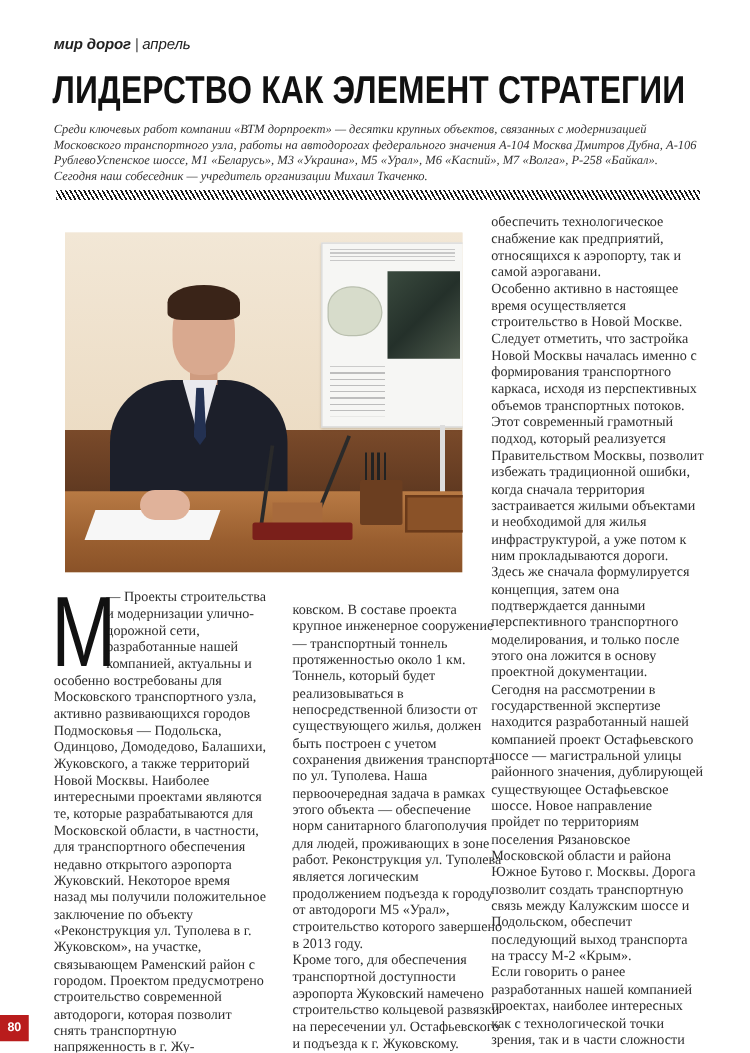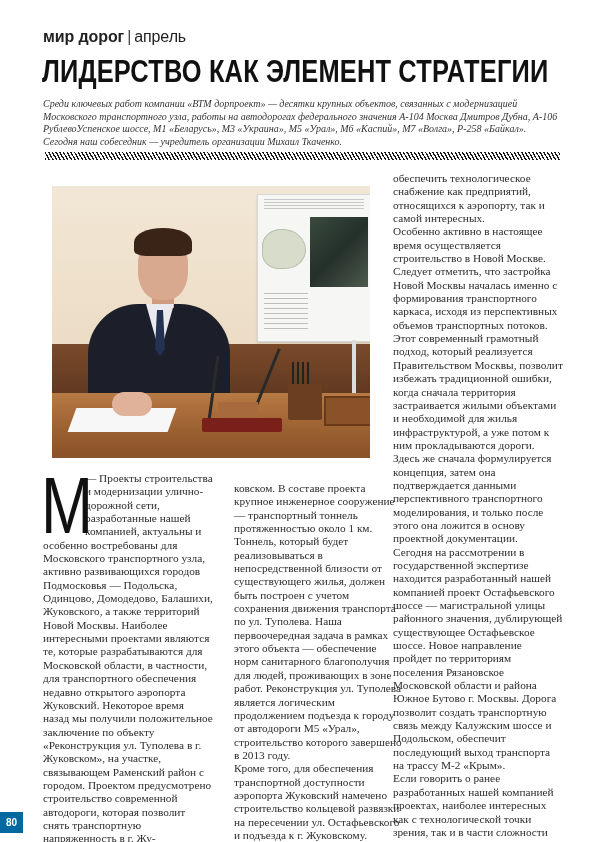--- a/index.html
+++ b/index.html
@@ -1,18 +1,18 @@
 <!DOCTYPE html>
 <html><head>
 <meta charset="utf-8">
 <style>
   html, body { margin:0; padding:0; background:#ffffff; }
   body { width:600px; height:842px; position:relative; overflow:hidden; font-family:"DejaVu Serif", serif; color:#2b2b2b; }
 
-  .header { position:absolute; left:43px; top:28px; font-family:"Liberation Sans", sans-serif; font-size:16px; color:#222; letter-spacing:-0.1px; }
+  .header { position:absolute; left:43px; top:28px; font-family:"Liberation Sans", sans-serif; font-size:12px; color:#222; letter-spacing:-0.1px;font-style:italic; }
   .header .mag { font-weight:bold; }
   .header .sep { margin:0 3px; color:#444; }
 
   .title { position:absolute; left:42px; top:54px; margin:0; font-family:"Liberation Sans", sans-serif; font-weight:bold; font-size:31px; letter-spacing:0.2px; color:#111; transform:scaleX(0.82); transform-origin:left top; white-space:nowrap; }
 
   .lead { position:absolute; left:43px; top:98px; width:520px; font-family:"Liberation Serif", serif; font-style:italic; font-size:10px; line-height:12.6px; color:#333; margin:0; }
 
   .stripes { position:absolute; left:45px; top:152px; width:515px; height:8px;
     background: repeating-linear-gradient(60deg, #1a1a1a 0 1.3px, #ffffff 1.3px 3.2px); }
 
@@ -47,21 +47,21 @@
 
   .col { position:absolute; font-family:"Liberation Serif", serif; font-size:11.3px; line-height:13.35px; color:#2d2d2d; }
   .col p { margin:0; text-indent:0; }
   .col1 { left:43px; top:470px; width:170px; }
   .col2 { left:218px; top:482px; width:168px;margin-left:16px; }
   .col3 { left:393px; top:172px; width:170px; }
 
   .q { position:relative; font-family:"Liberation Sans", sans-serif; font-weight:bold; font-size:11.2px; line-height:13.3px; color:#1a1a1a; margin:0 0 2px 0; }
   .dropcap { float:left; font-family:"Liberation Sans", sans-serif; font-weight:normal; font-size:80px; line-height:64px; height:64px; margin:4px 4px 0 -2px; color:#111; transform:scaleX(0.78); transform-origin:left top; width:40px; }
 
-  .pagenum { position:absolute; left:0; top:812px; width:23px; height:21px; background:#0369a1; color:#fff; font-family:"Liberation Sans", sans-serif; font-weight:bold; font-size:10px; line-height:21px; text-align:center; }
+  .pagenum { position:absolute; left:0; top:812px; width:23px; height:21px; background:#b91c1c; color:#fff; font-family:"Liberation Sans", sans-serif; font-weight:bold; font-size:10px; line-height:21px; text-align:center; }
 </style>
 </head>
 <body>
 
 <div class="header">
   <span class="mag">мир дорог</span><span class="sep">|</span><span>апрель</span>
 </div>
 
 <h1 class="title">ЛИДЕРСТВО КАК ЭЛЕМЕНТ СТРАТЕГИИ</h1>
 
@@ -104,20 +104,20 @@
   <p>— Проекты строительства и модернизации улично-дорожной сети, разработанные нашей компанией, актуальны и особенно востребованы для Московского транспортного узла, активно развивающихся городов Подмосковья — Подольска, Одинцово, Домодедово, Балашихи, Жуковского, а также территорий Новой Москвы. Наиболее интересными проектами являются те, которые разрабатываются для Московской области, в частности, для транспортного обеспечения недавно открытого аэропорта Жуковский. Некоторое время назад мы получили положительное заключение по объекту «Реконструкция ул. Туполева в г. Жуковском», на участке, связывающем Раменский район с городом. Проектом предусмотрено строительство современной автодороги, которая позволит снять транспортную напряженность в г. Жу-</p>
 </div>
 
 <div class="col col2">
   <p>ковском. В составе проекта крупное инженерное сооружение — транспортный тоннель протяженностью около 1 км. Тоннель, который будет реализовываться в непосредственной близости от существующего жилья, должен быть построен с учетом сохранения движения транспорта по ул. Туполева. Наша первоочередная задача в рамках этого объекта — обеспечение норм санитарного благополучия для людей, проживающих в зоне работ. Реконструкция ул. Туполева является логическим продолжением подъезда к городу от автодороги М5 «Урал», строительство которого завершено в 2013 году.</p>
   <p>Кроме того, для обеспечения транспортной доступности аэропорта Жуковский намечено строительство кольцевой развязки на пересечении ул. Остафьевского и подъезда к г. Жуковскому.</p>
 
 </div>
 
 <div class="col col3">
-  <p>обеспечить технологическое снабжение как предприятий, относящихся к аэропорту, так и самой интересных.</p>
+  <p>обеспечить технологическое снабжение как предприятий, относящихся к аэропорту, так и самой аэрогавани.</p>
   <p>Особенно активно в настоящее время осуществляется строительство в Новой Москве. Следует отметить, что застройка Новой Москвы началась именно с формирования транспортного каркаса, исходя из перспективных объемов транспортных потоков. Этот современный грамотный подход, который реализуется Правительством Москвы, позволит избежать традиционной ошибки, когда сначала территория застраивается жилыми объектами и необходимой для жилья инфраструктурой, а уже потом к ним прокладываются дороги. Здесь же сначала формулируется концепция, затем она подтверждается данными перспективного транспортного моделирования, и только после этого она ложится в основу проектной документации.</p>
   <p>Сегодня на рассмотрении в государственной экспертизе находится разработанный нашей компанией проект Остафьевского шоссе — магистральной улицы районного значения, дублирующей существующее Остафьевское шоссе. Новое направление пройдет по территориям поселения Рязановское Московской области и района Южное Бутово г. Москвы. Дорога позволит создать транспортную связь между Калужским шоссе и Подольском, обеспечит последующий выход транспорта на трассу М-2 «Крым».</p>
   <p>Если говорить о ранее разработанных нашей компанией проектах, наиболее интересных как с технологической точки зрения, так и в части сложности реализации, то это, прежде всего, пусковые комплексы № 3, 4, 5 платного обхода г. Одинцово — многоуровневые транспортные развязки, включающие тоннельные сооружения; проект Южного обхода Подольска, в состав которого входит множество искусственных сооружений, одно из которых имеет протяженность более 1400 п. м, с разработкой проектной документации по изменению границ лесопарковых зон и особо охраняемых природных территорий. Строительство Южного обхода Подольска продолжалось 4 года и было успешно завершено в 2016 г.</p>
 
 </div>
 
 <div class="pagenum">80</div>
 
 </body></html>

